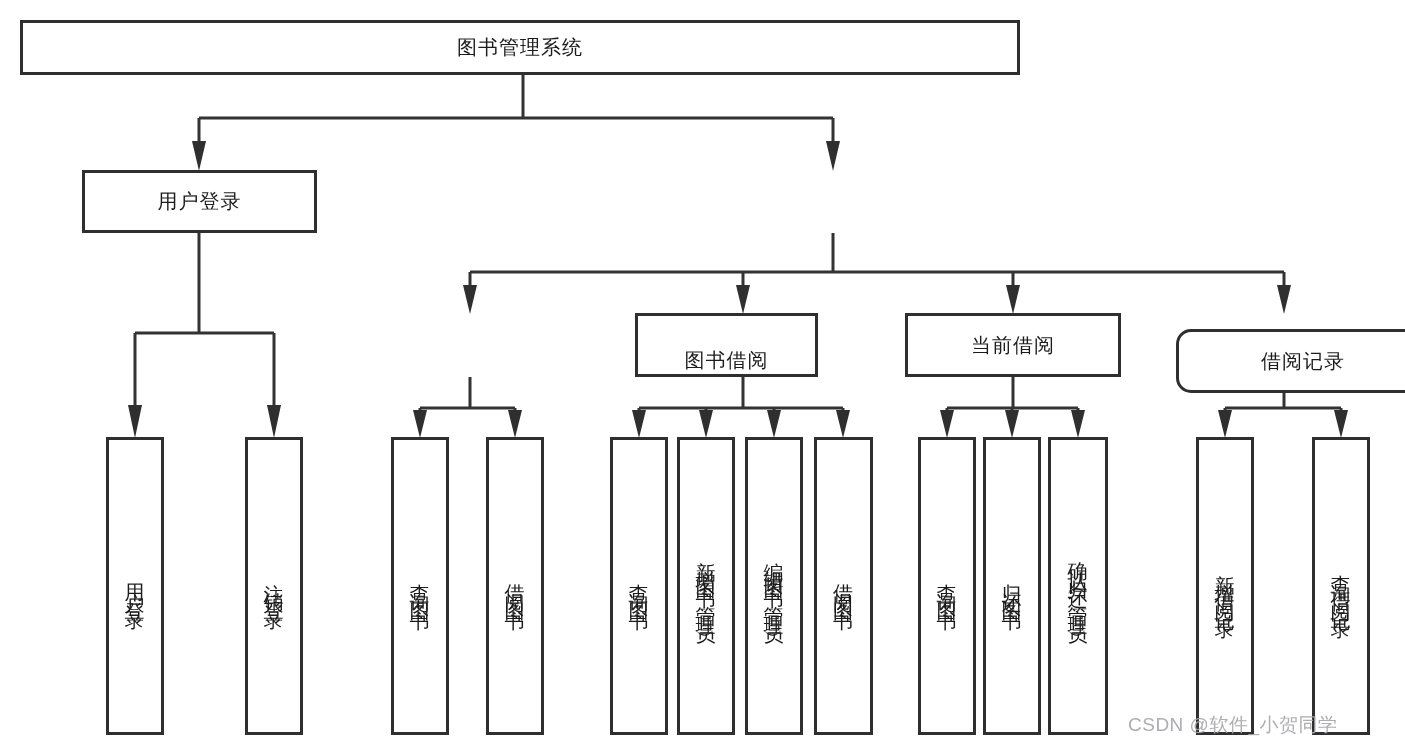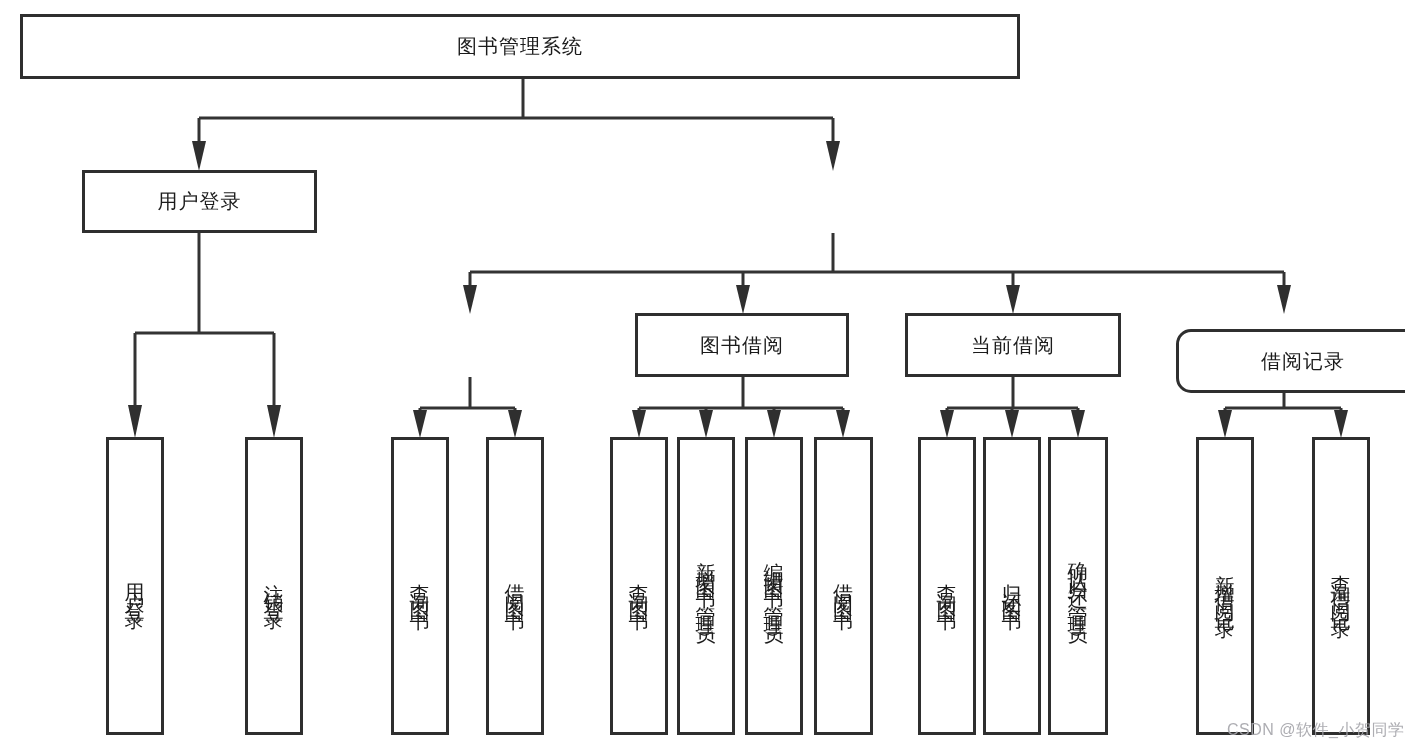--- a/index.html
+++ b/index.html
@@ -8,23 +8,23 @@
   .canvas{position:absolute;left:0;top:0;width:1405px;height:747px;}
   svg.connectors{position:absolute;left:0;top:0;width:1405px;height:747px;z-index:1;}
   svg.connectors path{stroke:#333333;stroke-width:3;fill:none;}
   svg.connectors polygon{fill:#2f2f2f;stroke:none;}
   .node{position:absolute;background:#ffffff;border:3px solid #2f2f2f;
         box-sizing:border-box;display:flex;align-items:center;justify-content:center;
         z-index:2;}
   .hlabel{font-size:20px;letter-spacing:1px;white-space:nowrap;color:#1b1b1b;}
   .vtext{writing-mode:vertical-rl;text-orientation:mixed;font-size:20px;
          letter-spacing:9px;line-height:1;color:#1b1b1b;}
-  .watermark{position:absolute;top:712px;left:1227px;z-index:3;
-             font-size:16px;letter-spacing:0.5px;color:rgba(166,166,171,0.92);
-             white-space:nowrap;margin-top:8px;}
+  .watermark{position:absolute;top:712px;left:1128px;z-index:3;
+             font-size:19px;letter-spacing:0.5px;color:rgba(166,166,171,0.92);
+             white-space:nowrap;}
 </style>
 </head>
 <body>
 
 <div class="canvas">
 
   <svg class="connectors" viewBox="0 0 1405 747">
 
     <path d="M523,68 V118"></path>
     <path d="M199,118 H833"></path>
@@ -79,29 +79,29 @@
       <polygon points="1071,410 1085,410 1078,438"></polygon>
 
     <path d="M1284,377 V408"></path>
     <path d="M1225,408 H1341"></path>
     <path d="M1225,408 V412"></path>
       <polygon points="1218,410 1232,410 1225,438"></polygon>
     <path d="M1341,408 V412"></path>
       <polygon points="1334,410 1348,410 1341,438"></polygon>
   </svg>
 
-  <div class="node" style="left:20px;top:14px;width:1000px;height:65px;text-align:center;">
+  <div class="node" style="left:20px;top:20px;width:1000px;height:55px;text-align:center;">
     <span class="hlabel">图书管理系统</span>
   </div>
 
   <div class="node" style="left:82px;top:170px;width:235px;height:63px;">
     <span class="hlabel">用户登录</span>
   </div>
 
-  <div class="node" style="left:635px;top:313px;width:214px;height:64px;">
+  <div class="node" style="left:635px;top:313px;width:183px;height:64px;align-items:flex-end;">
     <span class="hlabel">图书借阅</span>
   </div>
   <div class="node" style="left:905px;top:313px;width:216px;height:64px;justify-content:center;">
     <span class="hlabel">当前借阅</span>
   </div>
   <div class="node" style="left:1176px;top:329px;width:254px;height:64px;border-radius:15px;">
     <span class="hlabel">借阅记录</span>
   </div>
 
   <div class="node" style="left:106px;top:437px;width:58px;height:298px;">

